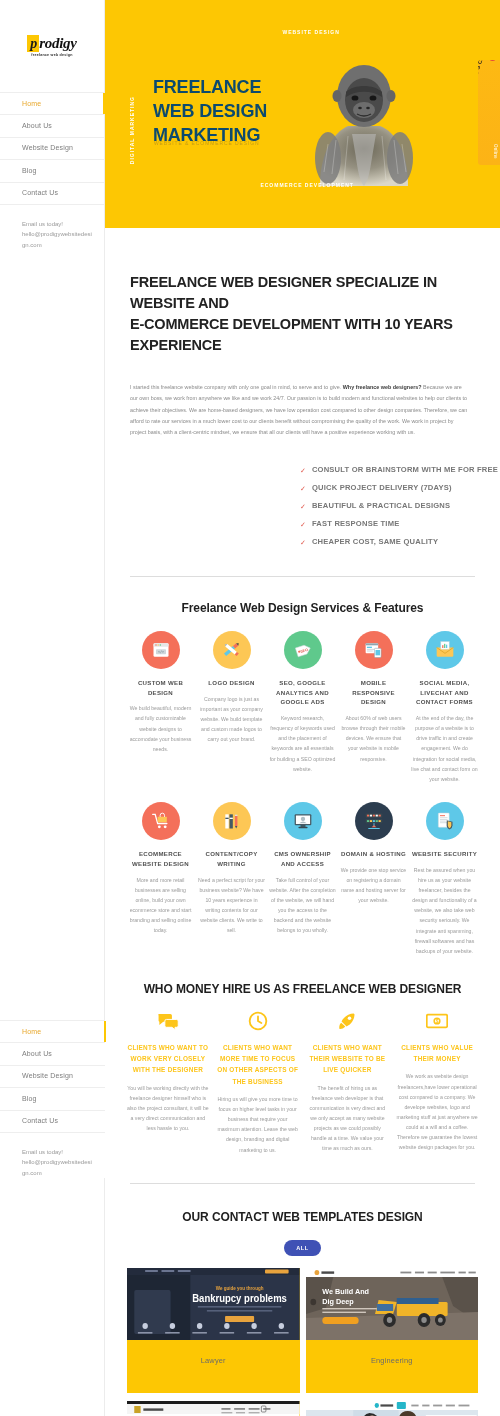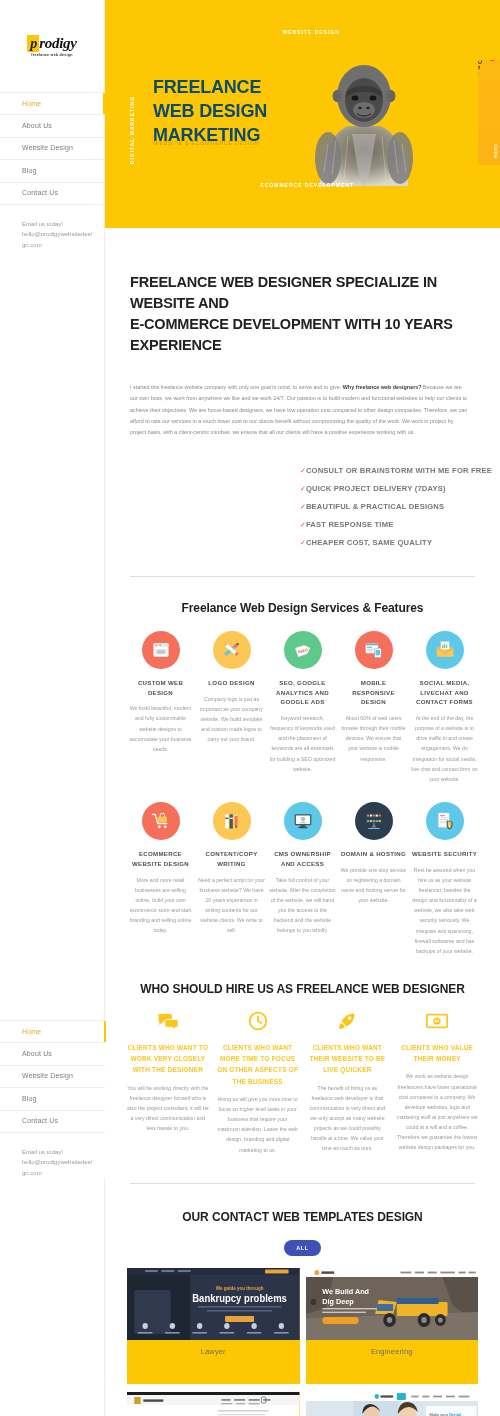--- a/index.html
+++ b/index.html
@@ -136,21 +136,21 @@
   }
   .intro p {
     margin-top: 26px; font-size: 5.4px; color: #8b8b8b;
     line-height: 2.1; text-align: left;
   }
   .intro p b { color: #3b3b3b; font-weight: 700; }
 
   
   .checks { margin: 26px 0 0 195px; }
   .check-row {
-    display: flex; align-items: flex-end; margin-bottom: 7px;
+    display: flex; align-items: center; gap: 6px; margin-bottom: 7px;
   }
   .check-mark { color: #e05a4f; font-size: 7px; line-height: 11px; flex: 0 0 auto; }
   .check-txt {
     font-size: 7.6px; font-weight: 700; color: #777777;
     letter-spacing: 0.2px; line-height: 1.35; text-transform: uppercase;
   }
   .hr {
     height: 1px; background: #dddddd; margin: 28px 25px 0 25px;
   }
 
@@ -205,21 +205,21 @@
     letter-spacing: 0.6px; padding: 5px 12px; border-radius: 11px;
     border: none; cursor: pointer;
   }
   .tpl-grid {
     display: grid; grid-template-columns: 1fr 1fr; gap: 8px 6px; margin-top: 12px;
   }
   .tpl-card { background: #fdc703; overflow: hidden; }
   .tpl-thumb { width: 100%; height: 72px; display:block; }
   .tpl-cap {
     text-align: center; font-size: 7.4px; color: #6b6b6b;
-    padding: 7px 0 28px 0; letter-spacing: 0.2px;
+    padding: 16px 0 28px 0; letter-spacing: 0.2px;
   }
 </style>
 </head>
 <body>
 
 <div class="page">
 
   <aside class="sidebar">
     <div class="sb-logo-wrap">
       <div class="logo">
@@ -531,21 +531,21 @@
                 <path d="M15.4 12.4 L19.6 13.6 V17 q0 2.5 -2.1 3.6 Q15.4 19.5 15.4 17 Z" fill="#FDC755"></path>
               </svg>
           </div>
           <div class="svc-name">WEBSITE SECURITY</div>
           <div class="svc-desc">Rest be assured when you hire us as your website freelancer, besides the design and functionality of a website, we also take web security seriously. We integrate anti spamming, firewall softwares and has backups of your website.</div>
         </div>
       </div>
     </section>
 
     <section class="hire">
-      <h2 class="sec-title">WHO SHOULD HIRE US AS FREELANCE WEB DESIGNER</h2>
+      <h2 class="sec-title">WHO MONEY HIRE US AS FREELANCE WEB DESIGNER</h2>
       <div class="hire-grid">
 
         <div class="hire-col">
           <div class="hire-ic">
             <svg width="22" height="18" viewBox="0 0 28 22">
                 <path d="M2 2 h15 a2 2 0 0 1 2 2 v6 a2 2 0 0 1 -2 2 h-9 l-5 4 v-4 a2 2 0 0 1 -1 -2 v-6 a2 2 0 0 1 0 -2z" fill="#FDC51A"></path>
                 <path d="M12 9 h13 a2 2 0 0 1 2 2 v6 a2 2 0 0 1 -2 2 h-2 v3 l-4 -3 h-7 a2 2 0 0 1 -2 -2 v-6 a2 2 0 0 1 2 -2z" fill="#FDC51A" stroke="#fff" stroke-width="1.2"></path>
               </svg>
           </div>
           <div class="hire-name">CLIENTS WHO WANT TO WORK VERY CLOSELY WITH THE DESIGNER</div>

